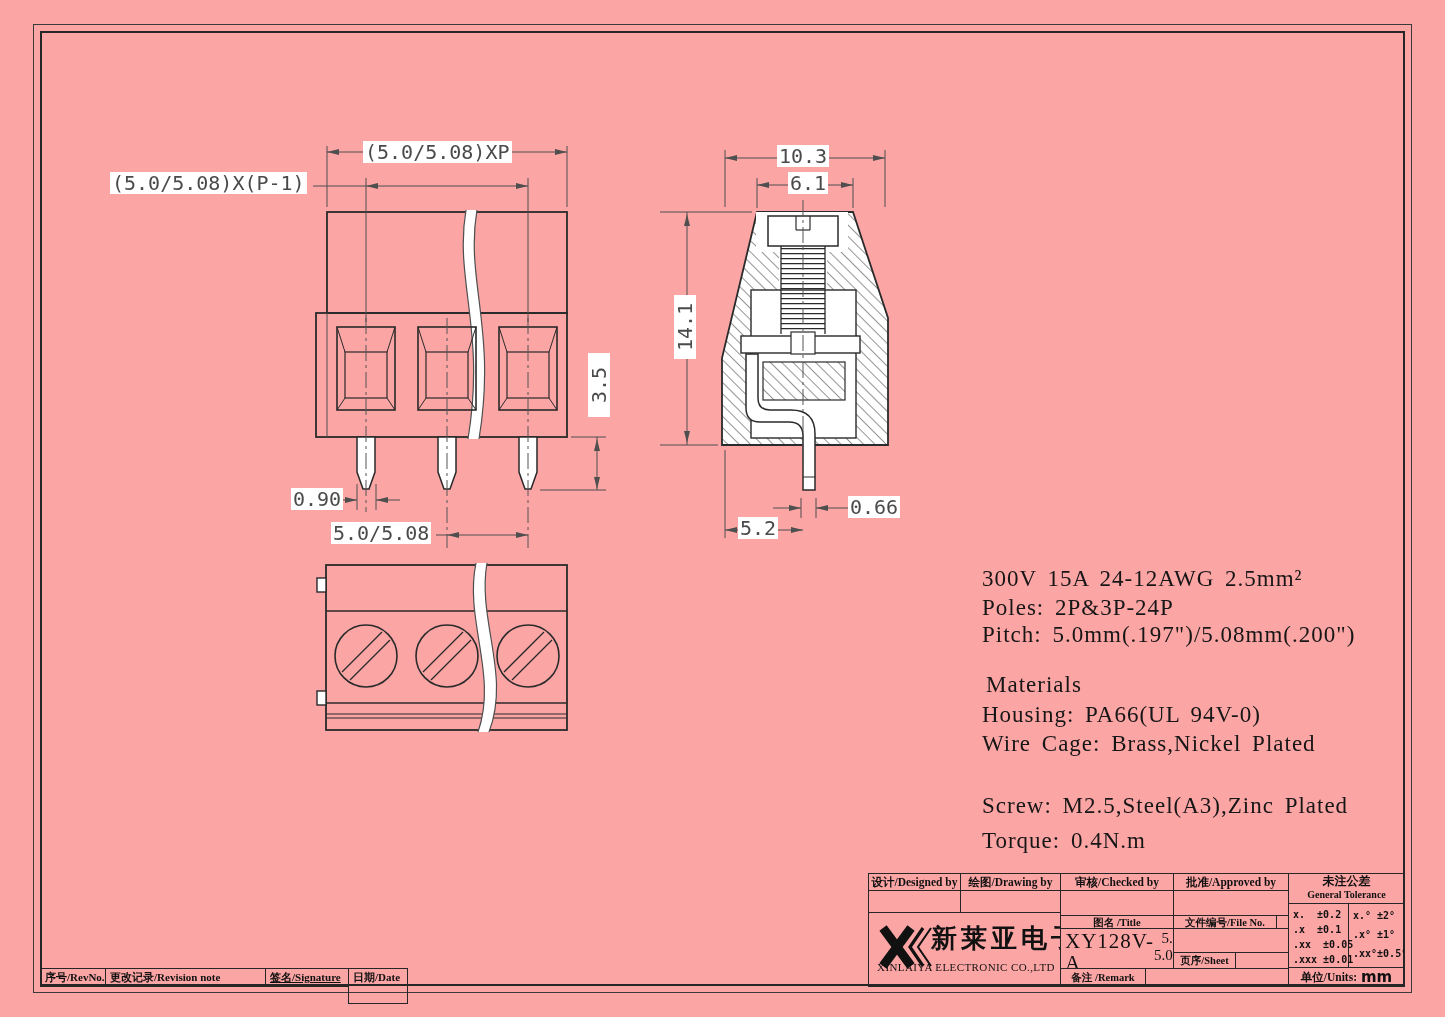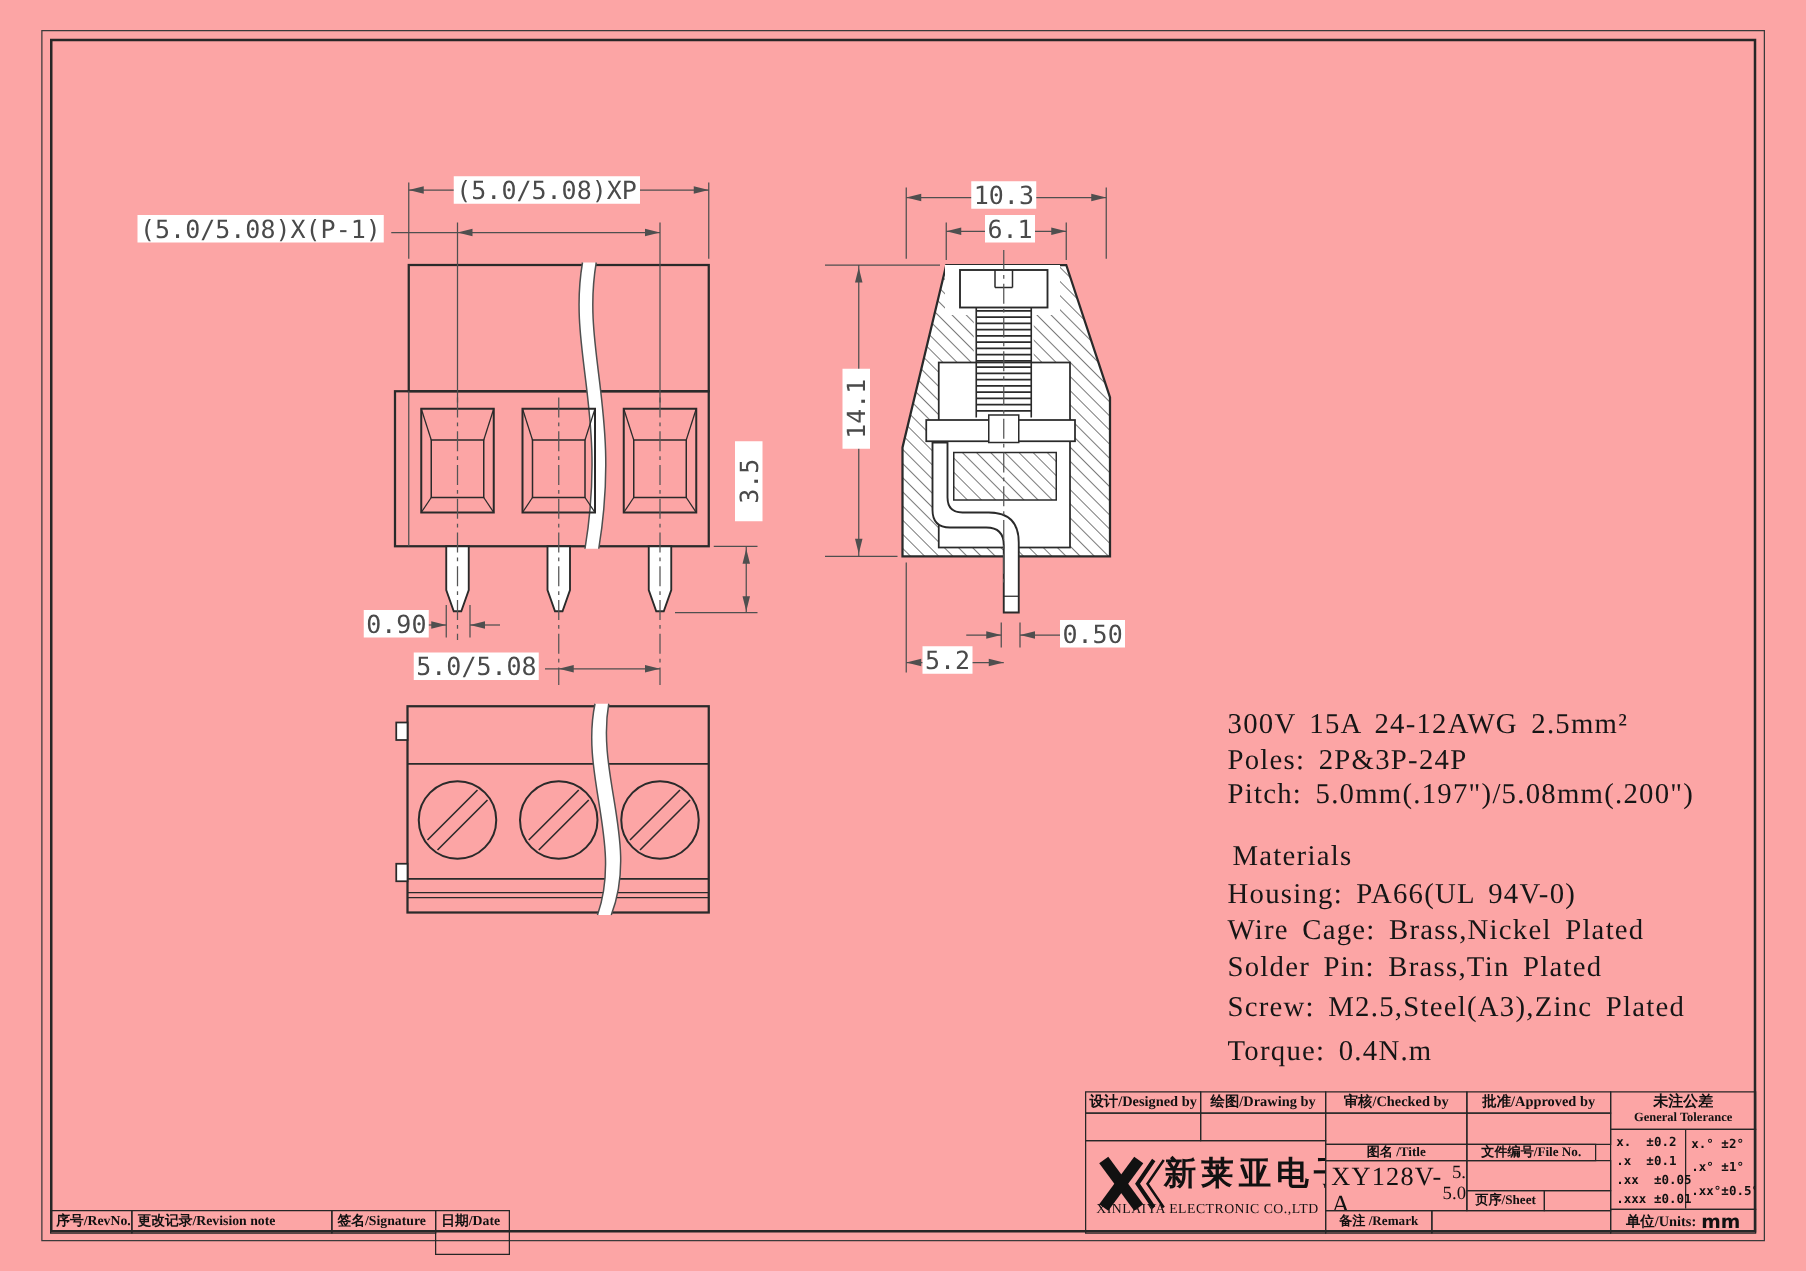--- a/index.html
+++ b/index.html
@@ -188,29 +188,28 @@
 
   <div class="dim" style="left:363px;top:141px;">(5.0/5.08)XP</div>
   <div class="dim" style="left:110px;top:172px;">(5.0/5.08)X(P-1)</div>
   <div class="dim vdim" style="left:567px;top:374px;">3.5</div>
   <div class="dim" style="left:291px;top:488px;">0.90</div>
   <div class="dim" style="left:331px;top:522px;">5.0/5.08</div>
   <div class="dim" style="left:777px;top:145px;">10.3</div>
   <div class="dim" style="left:788px;top:172px;">6.1</div>
   <div class="dim vdim" style="left:653px;top:316px;">14.1</div>
   <div class="dim" style="left:738px;top:517px;">5.2</div>
-  <div class="dim" style="left:848px;top:496px;">0.50</div>
+  <div class="dim" style="left:848px;top:496px;">0.66</div>
 
   <div class="spec" style="left:982px;top:566px;">300V 15A 24-12AWG 2.5mm²</div>
   <div class="spec" style="left:982px;top:595px;">Poles: 2P&amp;3P-24P</div>
   <div class="spec" style="left:982px;top:622px;">Pitch: 5.0mm(.197")/5.08mm(.200")</div>
   <div class="spec" style="left:986px;top:672px;">Materials</div>
   <div class="spec" style="left:982px;top:702px;">Housing: PA66(UL 94V-0)</div>
   <div class="spec" style="left:982px;top:731px;">Wire Cage: Brass,Nickel Plated</div>
-  <div class="spec" style="left:982px;top:761px;">Solder Pin: Brass,Tin Plated</div>
   <div class="spec" style="left:982px;top:793px;">Screw: M2.5,Steel(A3),Zinc Plated</div>
   <div class="spec" style="left:982px;top:828px;">Torque: 0.4N.m</div>
 
   <div class="tb tb-label" style="left:868px;top:873px;width:93px;height:18px;">设计/Designed by</div>
   <div class="tb tb-label" style="left:960px;top:873px;width:101px;height:18px;">绘图/Drawing by</div>
   <div class="tb tb-label" style="left:1060px;top:873px;width:114px;height:18px;">审核/Checked by</div>
   <div class="tb tb-label" style="left:1173px;top:873px;width:116px;height:18px;">批准/Approved by</div>
   <div class="tb" style="left:868px;top:890px;width:93px;height:23px;"></div>
   <div class="tb" style="left:960px;top:890px;width:101px;height:23px;"></div>
   <div class="tb" style="left:1060px;top:890px;width:114px;height:26px;"></div>
@@ -259,15 +258,15 @@
     <div class="tol-row" style="left:64px;top:24px;">.x° ±1°</div>
     <div class="tol-row" style="left:64px;top:43px;">.xx°±0.5°</div>
   </div>
   <div class="tb units-row" style="left:1288px;top:967px;width:117px;height:20px;">
     <span class="units-label">单位/Units:</span>
     <span class="units-value">mm</span>
   </div>
 
   <div class="tb rev-label" style="left:40px;top:968px;width:66px;height:19px;">序号/RevNo.</div>
   <div class="tb rev-label" style="left:105px;top:968px;width:161px;height:19px;">更改记录/Revision note</div>
-  <div class="tb rev-label" style="left:265px;top:968px;width:84px;height:19px;">签名/Signature</div>
+  <div class="tb rev-label" style="left:265px;top:968px;width:84px;height:19px;text-decoration:underline;">签名/Signature</div>
   <div class="tb rev-label" style="left:348px;top:968px;width:60px;height:36px;">日期/Date</div>
 </div>
 
 </body></html>

